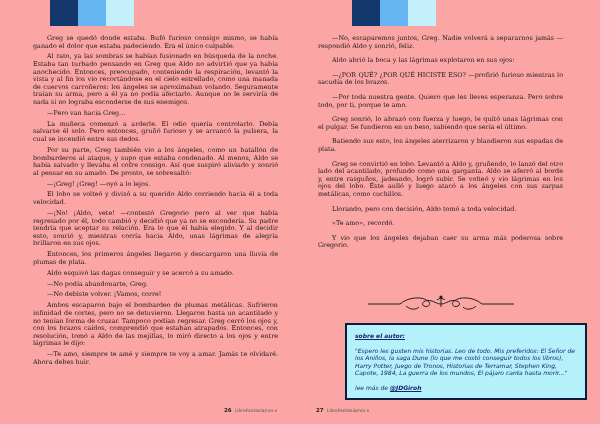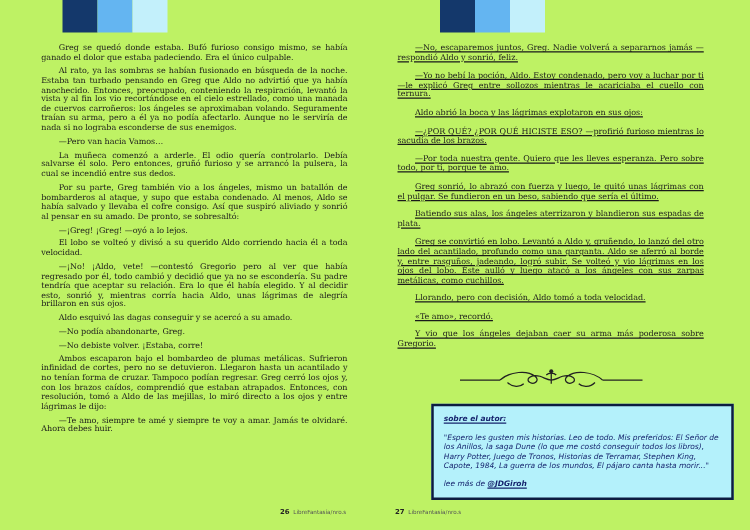--- a/index.html
+++ b/index.html
@@ -1,37 +1,37 @@
 <!DOCTYPE html>
 <html><head>
 <meta charset="utf-8">
 <style>
   html,body{margin:0;padding:0;}
   body{
     width:600px;height:424px;background:#ffffff;position:relative;overflow:hidden;
     font-family:"DejaVu Serif","Liberation Serif",serif;color:#1a1a1a;
   }
-  .page{position:absolute;top:0;width:300px;height:424px;background:#bef264;}
+  .page{position:absolute;top:0;width:300px;height:424px;background:#fca5a5;}
   .page-left{left:0;}
   .page-right{left:300px;}
 
   .stripes{position:absolute;top:0;display:flex;height:26px;}
   .page-left .stripes{left:50px;}
   .page-right .stripes{left:52px;}
   .stripe{width:28px;height:26px;}
   .stripe-navy{background:#14386b;}
   .stripe-blue{background:#64b5f1;}
   .stripe-cyan{background:#c3f0fb;}
 
   .text-col{position:absolute;top:35px;left:33px;width:245px;
     font-size:6.4px;line-height:7.6px;text-align:justify;}
   .page-right .text-col{left:18px;}
   .text-col p{margin:0;text-indent:14px;}
   .page-left .text-col p{margin-bottom:3.3px;}
-  .page-right .text-col p{margin-bottom:7px;text-decoration:underline;}
+  .page-right .text-col p{margin-bottom:7px;}
 
   .ornament{position:absolute;top:294px;left:18px;width:245px;text-align:center;}
   .ornament svg{display:inline-block;}
 
   .author-box{
     position:absolute;left:45px;top:323px;width:222px;
     background:#b4f1fb;border:2px solid #0c1c40;
     padding:7px 8px 6px 8px;
     color:#16246e;
     font-family:"DejaVu Sans","Liberation Sans",sans-serif;
@@ -54,51 +54,51 @@
 
 <div class="page page-left">
   <div class="stripes">
     <div class="stripe stripe-navy"></div>
     <div class="stripe stripe-blue"></div>
     <div class="stripe stripe-cyan"></div>
   </div>
   <div class="text-col">
     <p>Greg se quedó donde estaba. Bufó furioso consigo mismo, se había ganado el dolor que estaba padeciendo. Era el único culpable.</p>
     <p>Al rato, ya las sombras se habían fusionado en búsqueda de la noche. Estaba tan turbado pensando en Greg que Aldo no advirtió que ya había anochecido. Entonces, preocupado, conteniendo la respiración, levantó la vista y al fin los vio recortándose en el cielo estrellado, como una manada de cuervos carroñeros: los ángeles se aproximaban volando. Seguramente traían su arma, pero a él ya no podía afectarlo. Aunque no le serviría de nada si no lograba esconderse de sus enemigos.</p>
-    <p>—Pero van hacia Vamos…</p>
+    <p>—Pero van hacia Greg…</p>
     <p>La muñeca comenzó a arderle. El odio quería controlarlo. Debía salvarse él solo. Pero entonces, gruñó furioso y se arrancó la pulsera, la cual se incendió entre sus dedos.</p>
-    <p>Por su parte, Greg también vio a los ángeles, mismo un batallón de bombarderos al ataque, y supo que estaba condenado. Al menos, Aldo se había salvado y llevaba el cofre consigo. Así que suspiró aliviado y sonrió al pensar en su amado. De pronto, se sobresaltó:</p>
+    <p>Por su parte, Greg también vio a los ángeles, como un batallón de bombarderos al ataque, y supo que estaba condenado. Al menos, Aldo se había salvado y llevaba el cofre consigo. Así que suspiró aliviado y sonrió al pensar en su amado. De pronto, se sobresaltó:</p>
     <p>—¡Greg! ¡Greg! —oyó a lo lejos.</p>
     <p>El lobo se volteó y divisó a su querido Aldo corriendo hacia él a toda velocidad.</p>
     <p>—¡No! ¡Aldo, vete! —contestó Gregorio pero al ver que había regresado por él, todo cambió y decidió que ya no se escondería. Su padre tendría que aceptar su relación. Era lo que él había elegido. Y al decidir esto, sonrió y, mientras corría hacia Aldo, unas lágrimas de alegría brillaron en sus ojos.</p>
+    <p>Entonces, los primeros ángeles llegaron y descargaron una lluvia de plumas de plata.</p>
     <p>Aldo esquivó las dagas conseguir y se acercó a su amado.</p>
     <p>—No podía abandonarte, Greg.</p>
-    <p>—No debiste volver. ¡Estaba, corre!</p>
+    <p>—No debiste volver. ¡Vamos, corre!</p>
     <p>Ambos escaparon bajo el bombardeo de plumas metálicas. Sufrieron infinidad de cortes, pero no se detuvieron. Llegaron hasta un acantilado y no tenían forma de cruzar. Tampoco podían regresar. Greg cerró los ojos y, con los brazos caídos, comprendió que estaban atrapados. Entonces, con resolución, tomó a Aldo de las mejillas, lo miró directo a los ojos y entre lágrimas le dijo:</p>
     <p>—Te amo, siempre te amé y siempre te voy a amar. Jamás te olvidaré. Ahora debes huir.</p>
   </div>
   <div class="footer">
     <span class="pagenum">26</span><span class="booktitle">LibreFantasía/nro.s</span>
   </div>
 </div>
 
 <div class="page page-right">
   <div class="stripes">
     <div class="stripe stripe-navy"></div>
     <div class="stripe stripe-blue"></div>
     <div class="stripe stripe-cyan"></div>
   </div>
   <div class="text-col">
     <p>—No, escaparemos juntos, Greg. Nadie volverá a separarnos jamás —respondió Aldo y sonrió, feliz.</p>
-    <p>—Yo no bebí la poción, Aldo. Estoy condenado, pero voy a luchar por ti —le explicó Greg entre sollozos mientras le acariciaba el cuello con ternura.</p>
     <p>Aldo abrió la boca y las lágrimas explotaron en sus ojos:</p>
     <p>—¿POR QUÉ? ¿POR QUÉ HICISTE ESO? —profirió furioso mientras lo sacudía de los brazos.</p>
     <p>—Por toda nuestra gente. Quiero que les lleves esperanza. Pero sobre todo, por ti, porque te amo.</p>
     <p>Greg sonrió, lo abrazó con fuerza y luego, le quitó unas lágrimas con el pulgar. Se fundieron en un beso, sabiendo que sería el último.</p>
-    <p>Batiendo sus alas, los ángeles aterrizaron y blandieron sus espadas de plata.</p>
+    <p>Batiendo sus esto, los ángeles aterrizaron y blandieron sus espadas de plata.</p>
     <p>Greg se convirtió en lobo. Levantó a Aldo y, gruñendo, lo lanzó del otro lado del acantilado, profundo como una garganta. Aldo se aferró al borde y, entre rasguños, jadeando, logró subir. Se volteó y vio lágrimas en los ojos del lobo. Éste aulló y luego atacó a los ángeles con sus zarpas metálicas, como cuchillos.</p>
     <p>Llorando, pero con decisión, Aldo tomó a toda velocidad.</p>
     <p>«Te amo», recordó.</p>
     <p>Y vio que los ángeles dejaban caer su arma más poderosa sobre Gregorio.</p>
   </div>
 
   <div class="ornament">
     <svg width="150" height="20" viewBox="0 0 150 20">
       <g fill="none" stroke="#222222" stroke-width="1">
         <path d="M2,10 H34"></path>

